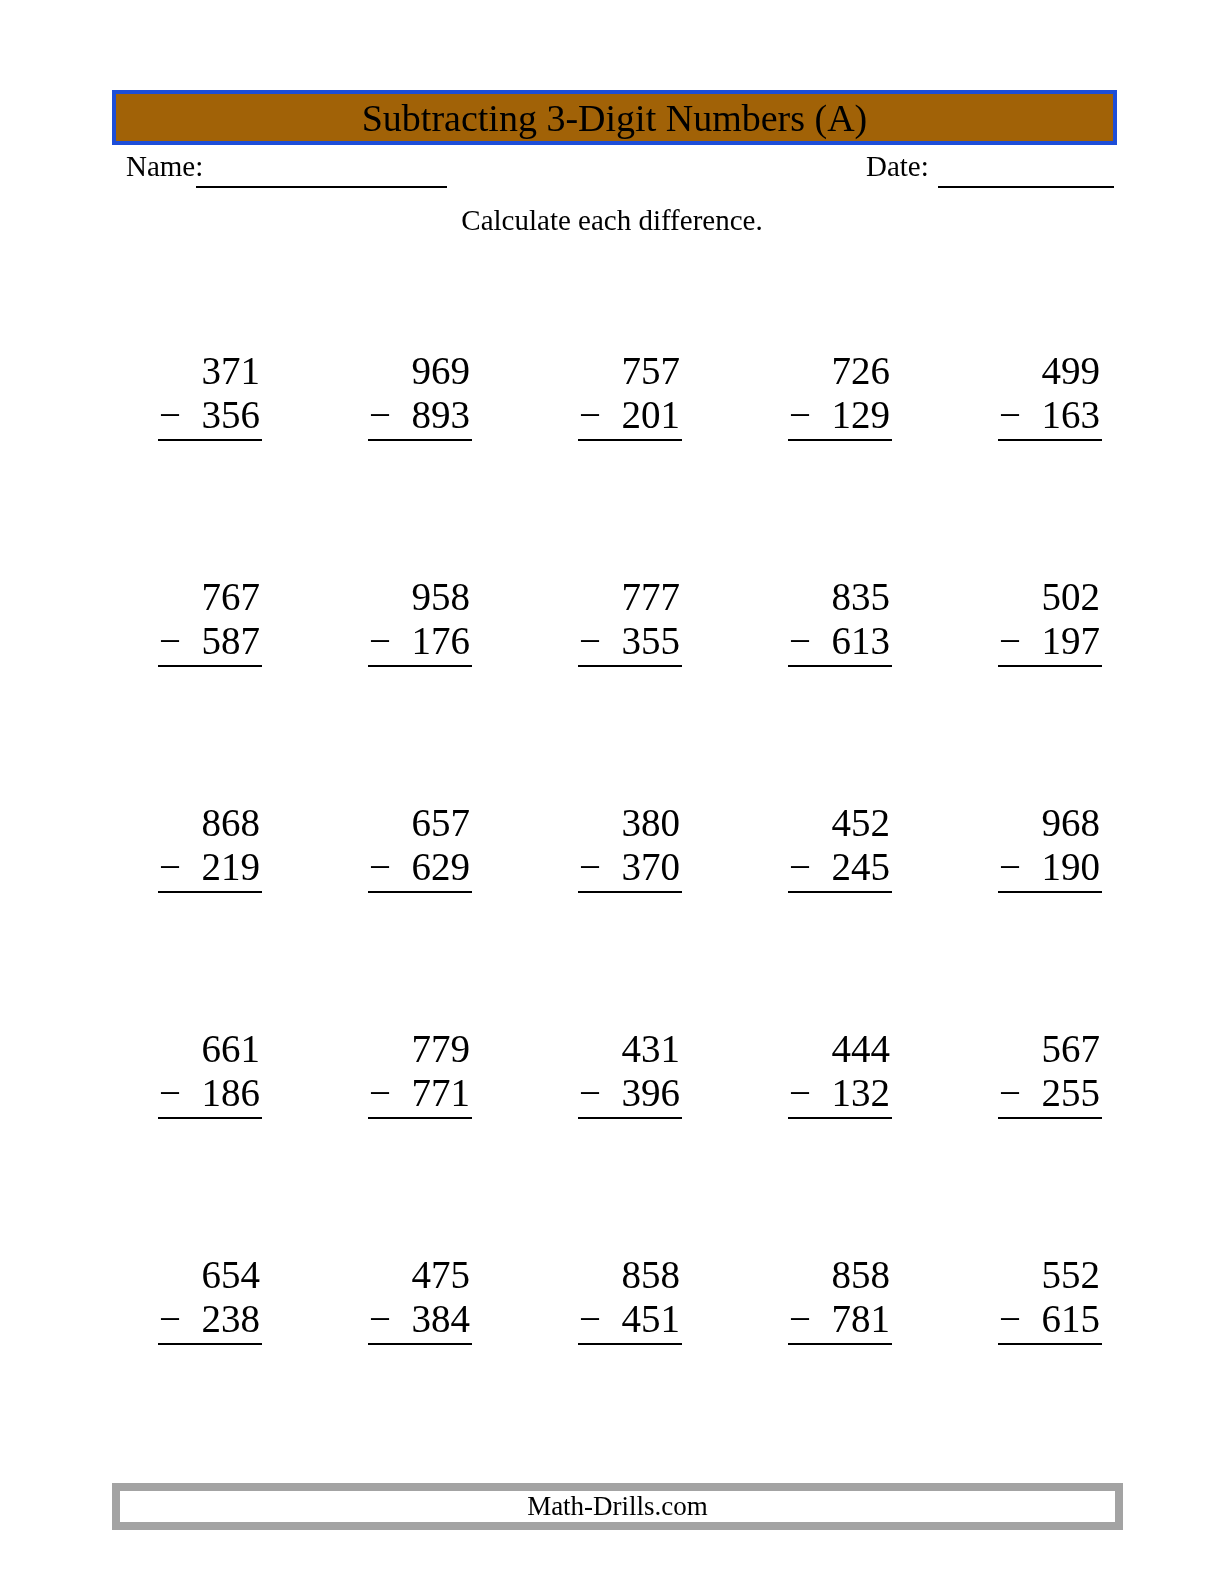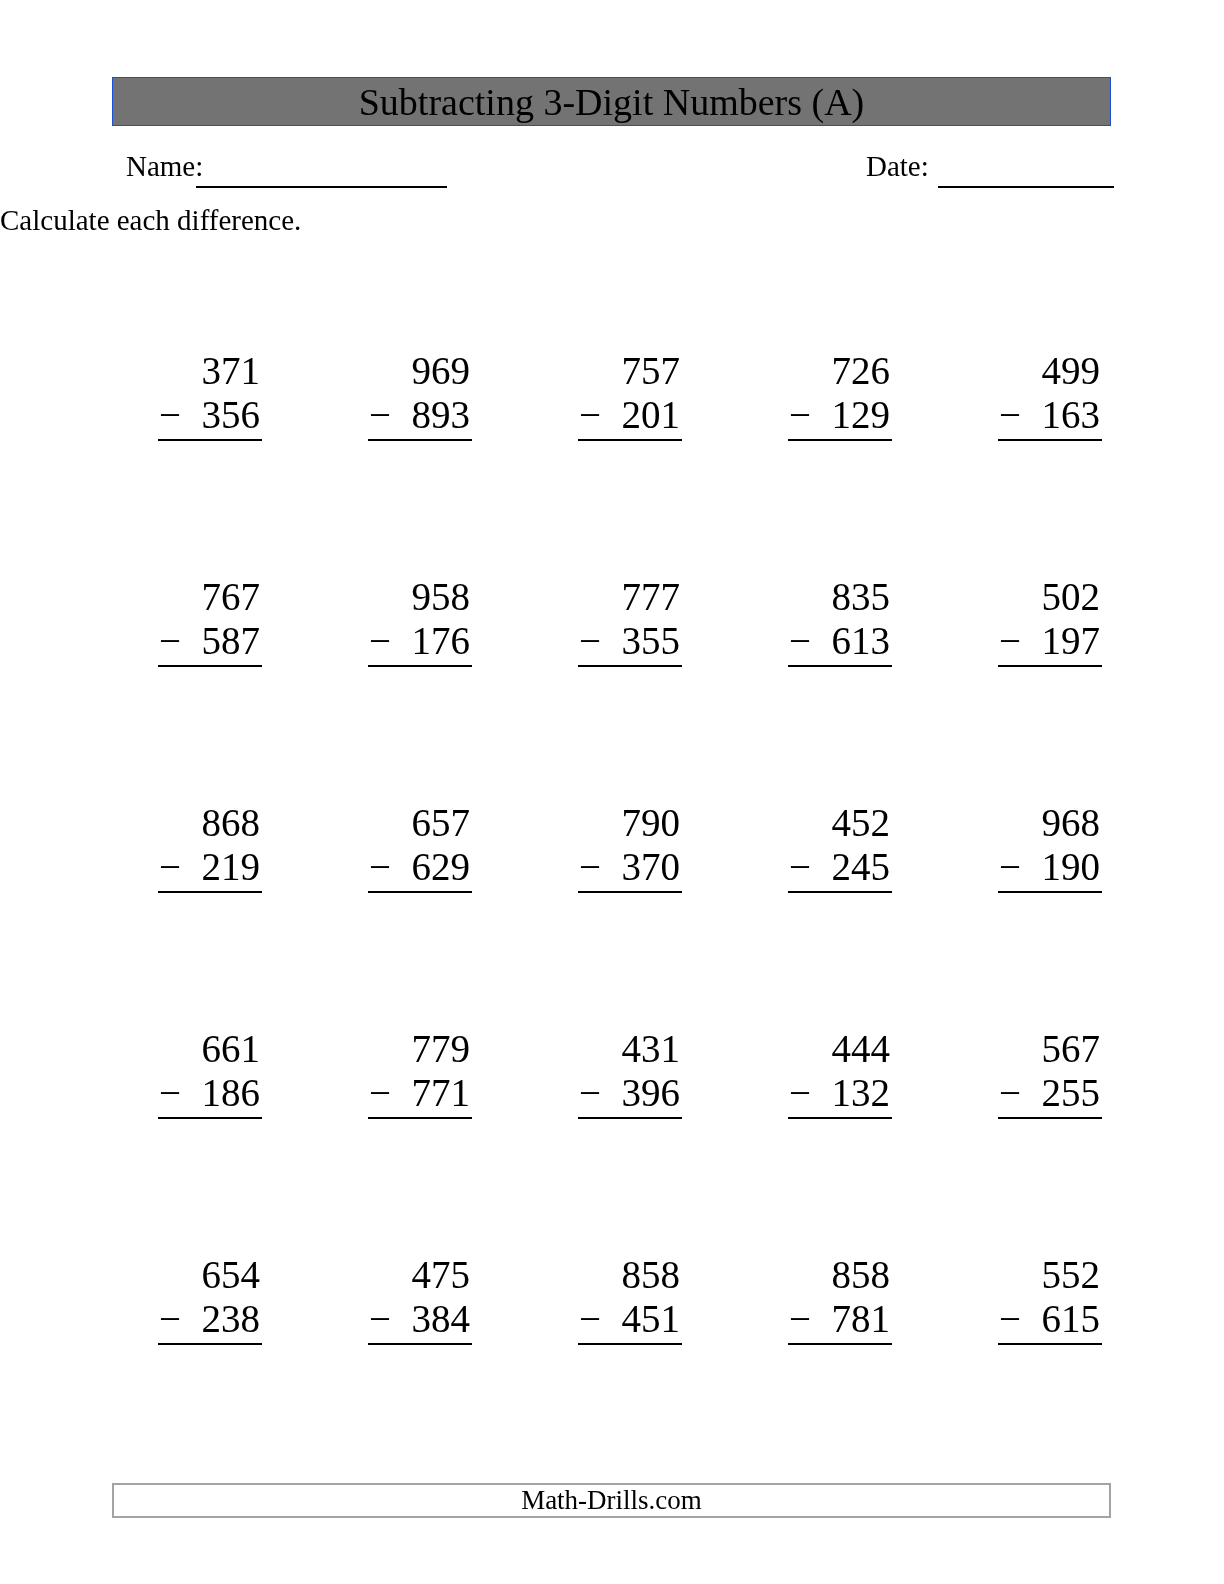--- a/index.html
+++ b/index.html
@@ -12,28 +12,28 @@
     width: 1224px;
     height: 1584px;
     background: #ffffff;
     overflow: hidden;
     font-family: "Liberation Serif", serif;
     color: #000000;
   }
   .title-box {
     position: absolute;
     left: 112px;
-    top: 77px;
+    top: 90px;
     width: 997px;
     height: 47px;
-    border: 1px solid #1d4ed8;
+    border: 4px solid #1d4ed8;
     display: flex;
     align-items: center;
     justify-content: center;
-    background: #737373;
+    background: #a16207;
   }
   .title-text {
     font-size: 38px;
     white-space: nowrap;
   }
   .name-label {
     position: absolute;
     left: 110px;
     top: 150px;
     font-size: 29px;
@@ -59,20 +59,21 @@
     top: 168px;
     width: 176px;
     height: 18px;
     border-bottom: 2px solid #000000;
   }
   .instruction {
     position: absolute;
     left: 0;
     top: 204px;
     width: 1224px;
+    text-align: center;
     font-size: 29px;
   }
   .problems-grid {
     position: absolute;
     left: 158px;
     top: 308px;
     display: grid;
     grid-template-columns: repeat(5, 210px);
     grid-auto-rows: 226px;
     margin-top: 41px;
@@ -96,21 +97,21 @@
   }
   .minus {
     padding-left: 1px;
   }
   .footer-box {
     position: absolute;
     left: 112px;
     top: 1483px;
     width: 995px;
     height: 31px;
-    border: 2px solid #a3a3a3;
+    border: 8px solid #a3a3a3;
     display: flex;
     align-items: center;
     justify-content: center;
     background: #ffffff;
   }
   .footer-text {
     font-size: 27px;
   }
 </style>
 </head>
@@ -221,21 +222,21 @@
 
     <div class="problem">
       <div class="minuend">657</div>
       <div class="sub-row">
         <span class="minus">−</span>
         <span>629</span>
       </div>
     </div>
 
     <div class="problem">
-      <div class="minuend">790</div>
+      <div class="minuend">380</div>
       <div class="sub-row">
         <span class="minus">−</span>
         <span>370</span>
       </div>
     </div>
 
     <div class="problem">
       <div class="minuend">452</div>
       <div class="sub-row">
         <span class="minus">−</span>

